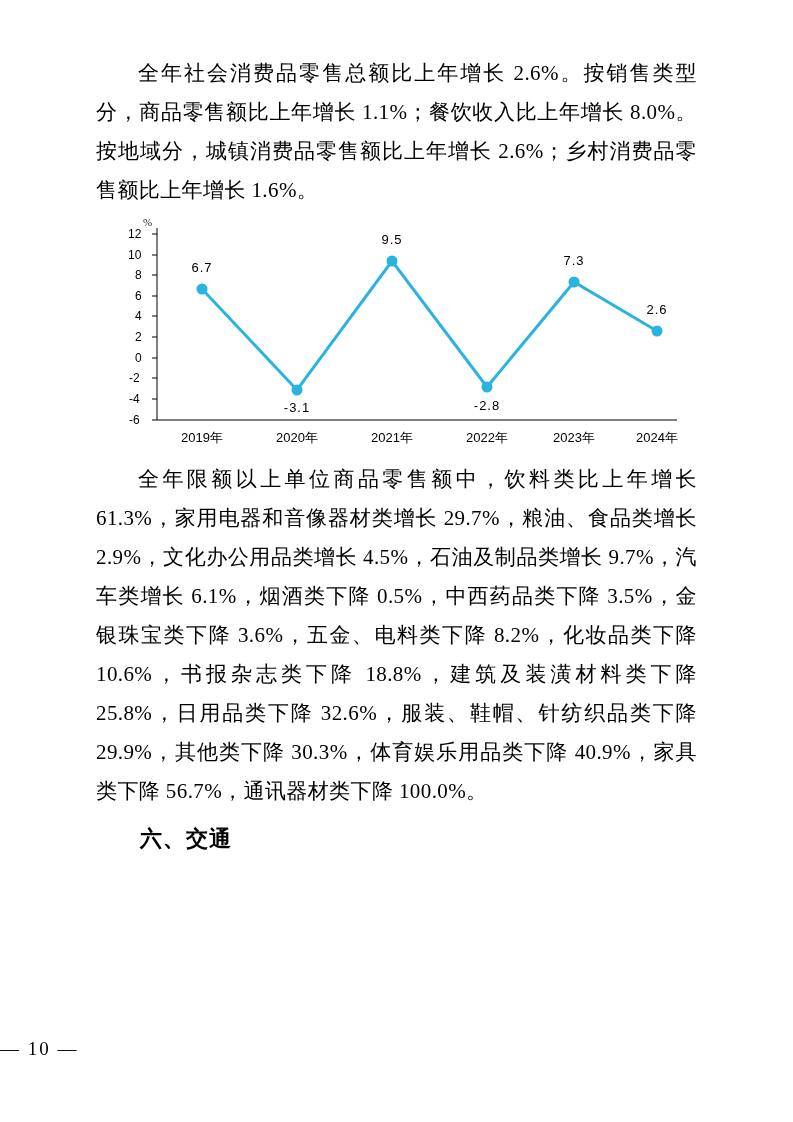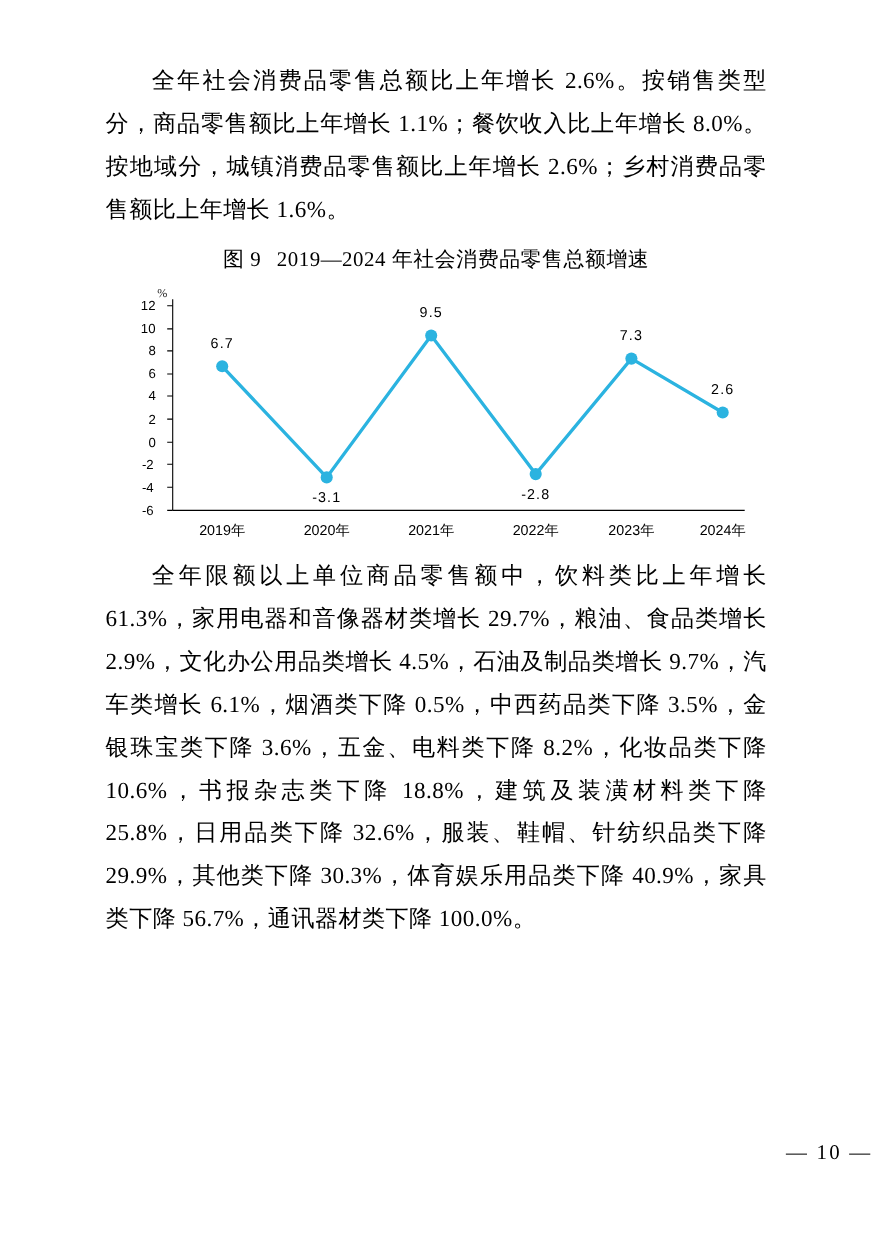--- a/index.html
+++ b/index.html
@@ -75,35 +75,32 @@
     line-height: 40px;
     margin: 8px 0 0 0;
     text-indent: 2em;
     letter-spacing: 1px;
   }
   .page-num {
     position: absolute;
     bottom: 62px;
     left: 0;
     width: 793px;
-    text-align: right;
+    text-align: left;
     font-size: 19px;
     letter-spacing: 2px;
   }
 </style>
 </head>
 <body>
 
 <div class="page">
 
   <p class="para">全年社会消费品零售总额比上年增长 2.6%。按销售类型分，商品零售额比上年增长 1.1%；餐饮收入比上年增长 8.0%。按地域分，城镇消费品零售额比上年增长 2.6%；乡村消费品零售额比上年增长 1.6%。</p>
 
-  <div class="fig-title">
-    <span>图 9</span><span class="gap"></span><span>2019—2024 年社会消费品零售总额增速</span>
-  </div>
 
   <div class="chart-wrap">
     <svg class="chart-svg" width="600" height="240" viewBox="0 0 600 240">
 
       <line x1="60" y1="14" x2="60" y2="206" stroke="#000" stroke-width="1"></line>
       <line x1="60" y1="206" x2="580" y2="206" stroke="#000" stroke-width="1"></line>
 
       <text class="axis-unit" x="46" y="12">%</text>
 
       <g>
@@ -164,16 +161,17 @@
         <text class="cat-label" x="295" y="228" text-anchor="middle">2021年</text>
         <text class="cat-label" x="390" y="228" text-anchor="middle">2022年</text>
         <text class="cat-label" x="477" y="228" text-anchor="middle">2023年</text>
         <text class="cat-label" x="560" y="228" text-anchor="middle">2024年</text>
       </g>
     </svg>
   </div>
 
   <p class="para">全年限额以上单位商品零售额中，饮料类比上年增长 61.3%，家用电器和音像器材类增长 29.7%，粮油、食品类增长 2.9%，文化办公用品类增长 4.5%，石油及制品类增长 9.7%，汽车类增长 6.1%，烟酒类下降 0.5%，中西药品类下降 3.5%，金银珠宝类下降 3.6%，五金、电料类下降 8.2%，化妆品类下降 10.6%，书报杂志类下降 18.8%，建筑及装潢材料类下降 25.8%，日用品类下降 32.6%，服装、鞋帽、针纺织品类下降 29.9%，其他类下降 30.3%，体育娱乐用品类下降 40.9%，家具类下降 56.7%，通讯器材类下降 100.0%。</p>
 
+  <h2 class="section-head">六、交通</h2>
 
 </div>
 
 <div class="page-num">— 10 —</div>
 
 </body></html>

